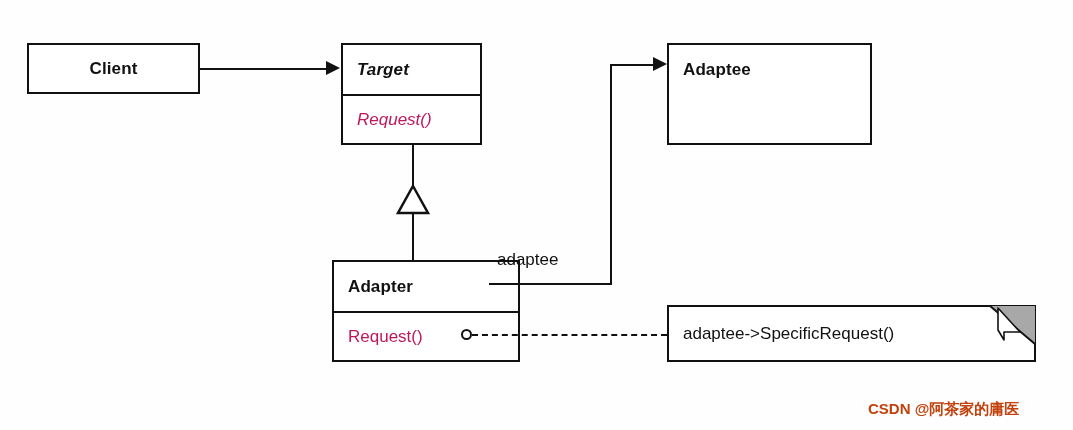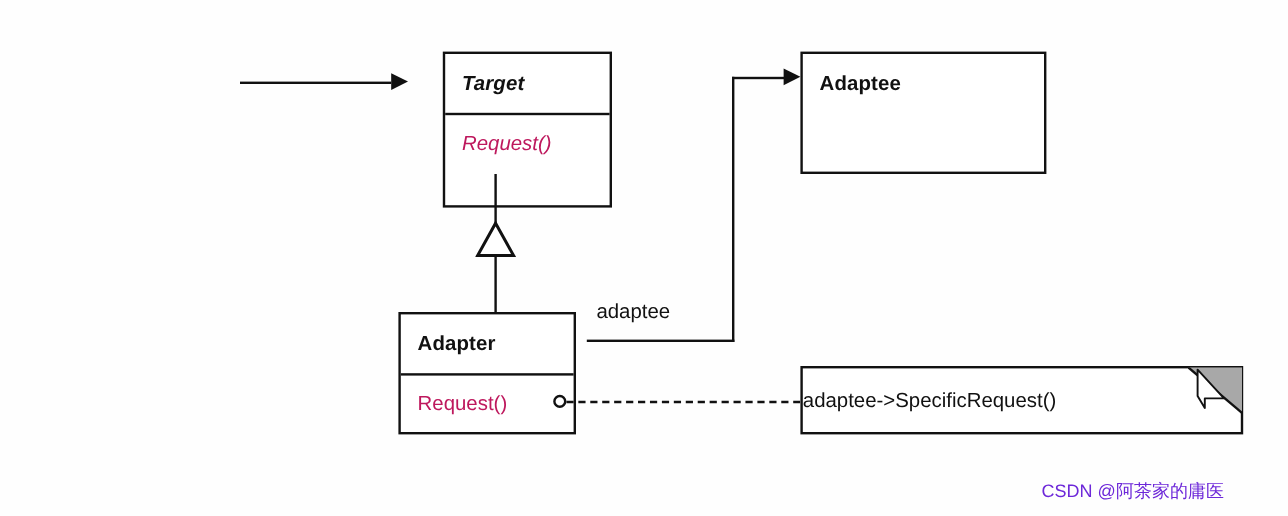--- a/index.html
+++ b/index.html
@@ -108,46 +108,52 @@
   }
 
   
   .uml-note {
     position: absolute;
     box-sizing: border-box;
     border: 2px solid #111111;
     background: #ffffff;
     display: flex;
     align-items: center;
-    padding-left: 0;
+    padding-left: 14px;
   }
   .note-text {
     font-size: 17px;
     color: #111111;
     white-space: nowrap;
   }
 
   
   .watermark {
     position: absolute;
     font-size: 15px;
-    color: #6d28d9;
+    color: #c2410c;
     white-space: nowrap;
+    font-weight: bold;
   }
 </style>
 </head>
 <body>
 
 <div id="canvas">
 
+  <div class="uml-class" style="left:27px; top:43px; width:173px; height:51px;">
+    <div class="uml-compartment compartment-centered" style="height:100%;">
+      <span class="cls-name">Client</span>
+    </div>
+  </div>
 
   <div class="edge-h" style="left:200px; top:68px; width:126px;"></div>
   <div class="arrow-solid-right" style="left:326px; top:61px;"></div>
 
-  <div class="uml-class" style="left:341px; top:43px; width:141px; height:130px;margin-left:28px;">
+  <div class="uml-class" style="left:341px; top:43px; width:141px; height:102px;">
     <div class="uml-compartment" style="height:49px;">
       <span class="cls-name abstract">Target</span>
     </div>
     <div class="uml-compartment divider" style="height:49px;">
       <span class="cls-op abstract">Request()</span>
     </div>
   </div>
 
   <div class="uml-class" style="left:667px; top:43px; width:205px; height:102px;">
     <div class="uml-compartment" style="height:49px;">
@@ -156,21 +162,21 @@
   </div>
 
   <div class="edge-v" style="left:412px; top:145px; height:41px;"></div>
 
   <svg class="tri-hollow-up" style="left:396px; top:184px;" width="34" height="31" viewBox="0 0 34 31">
     <polygon points="17,2 32,29 2,29" fill="#ffffff" stroke="#111111" stroke-width="2.5"></polygon>
   </svg>
 
   <div class="edge-v" style="left:412px; top:212px; height:49px;"></div>
 
-  <div class="uml-class" style="left:332px; top:260px; width:148px; height:102px;">
+  <div class="uml-class" style="left:332px; top:260px; width:188px; height:102px;">
     <div class="uml-compartment" style="height:49px;">
       <span class="cls-name">Adapter</span>
     </div>
     <div class="uml-compartment divider" style="height:49px;">
       <span class="cls-op">Request()</span>
     </div>
   </div>
 
   <div class="edge-h" style="left:489px; top:283px; width:123px;"></div>
   <div class="edge-v" style="left:610px; top:64px; height:221px;"></div>

